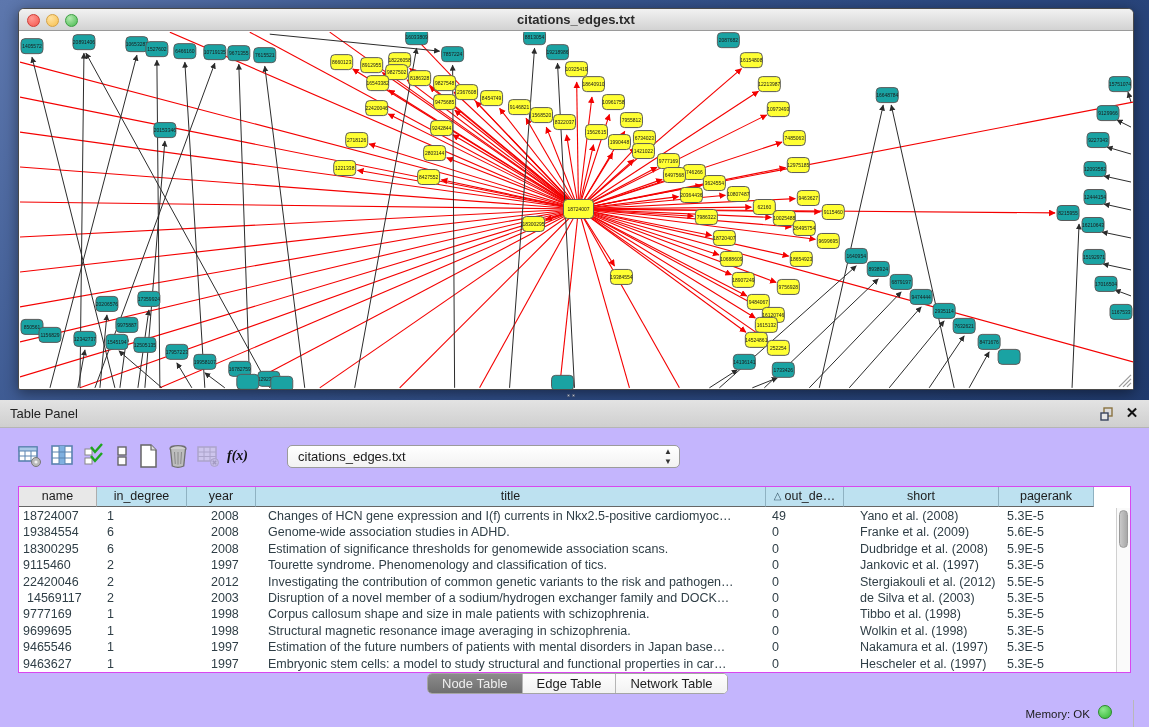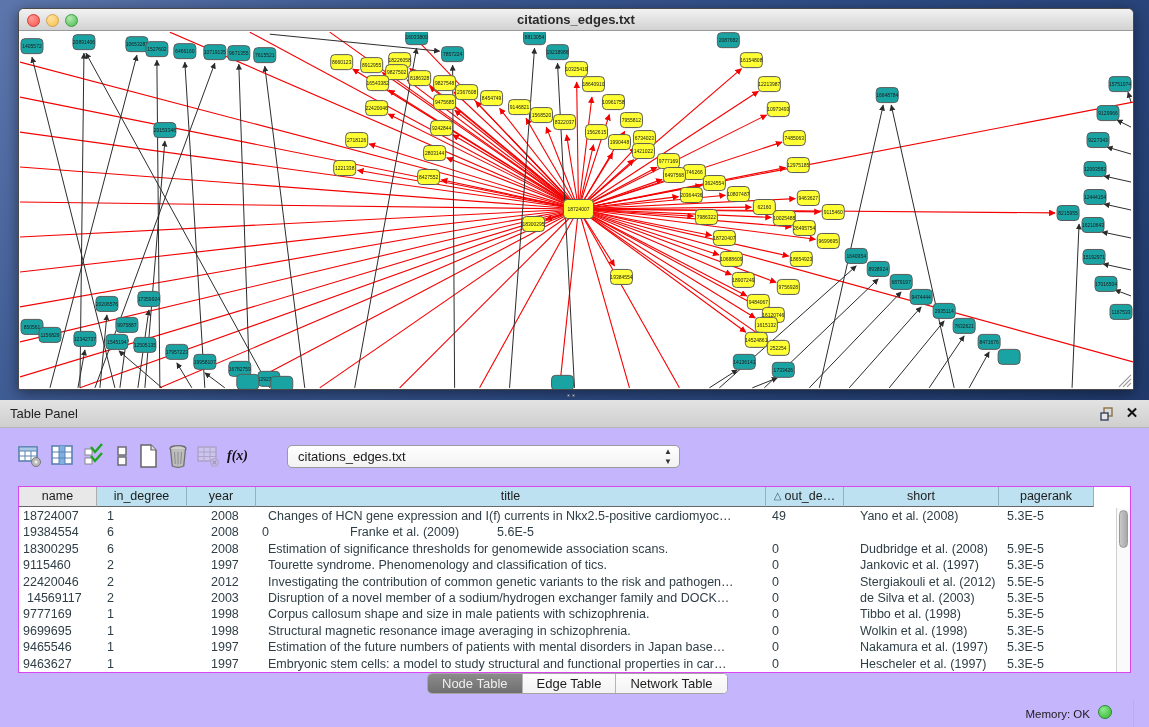--- a/index.html
+++ b/index.html
@@ -756,20 +756,21 @@
             <div class="td" style="width: 69px; padding-left: 24px;">2008</div>
             <div class="td" style="width: 510px; padding-left: 12px;">Changes of HCN gene expression and I(f) currents in Nkx2.5-positive cardiomyoc…</div>
             <div class="td" style="width: 78px; padding-left: 6px;">49</div>
             <div class="td" style="width: 155px; padding-left: 16px;">Yano et al. (2008)</div>
             <div class="td" style="width: 95px; padding-left: 8px;">5.3E-5</div>
           </div>
           <div class="tr">
             <div class="td" style="width: 78px; padding-left: 4px;">19384554</div>
             <div class="td" style="width: 90px; padding-left: 10px;">6</div>
             <div class="td" style="width: 69px; padding-left: 24px;">2008</div>
+            <div class="td" style="width: 510px; padding-left: 12px;">Genome-wide association studies in ADHD.</div>
             <div class="td" style="width: 78px; padding-left: 6px;">0</div>
             <div class="td" style="width: 155px; padding-left: 16px;">Franke et al. (2009)</div>
             <div class="td" style="width: 95px; padding-left: 8px;">5.6E-5</div>
           </div>
           <div class="tr">
             <div class="td" style="width: 78px; padding-left: 4px;">18300295</div>
             <div class="td" style="width: 90px; padding-left: 10px;">6</div>
             <div class="td" style="width: 69px; padding-left: 24px;">2008</div>
             <div class="td" style="width: 510px; padding-left: 12px;">Estimation of significance thresholds for genomewide association scans.</div>
             <div class="td" style="width: 78px; padding-left: 6px;">0</div>

